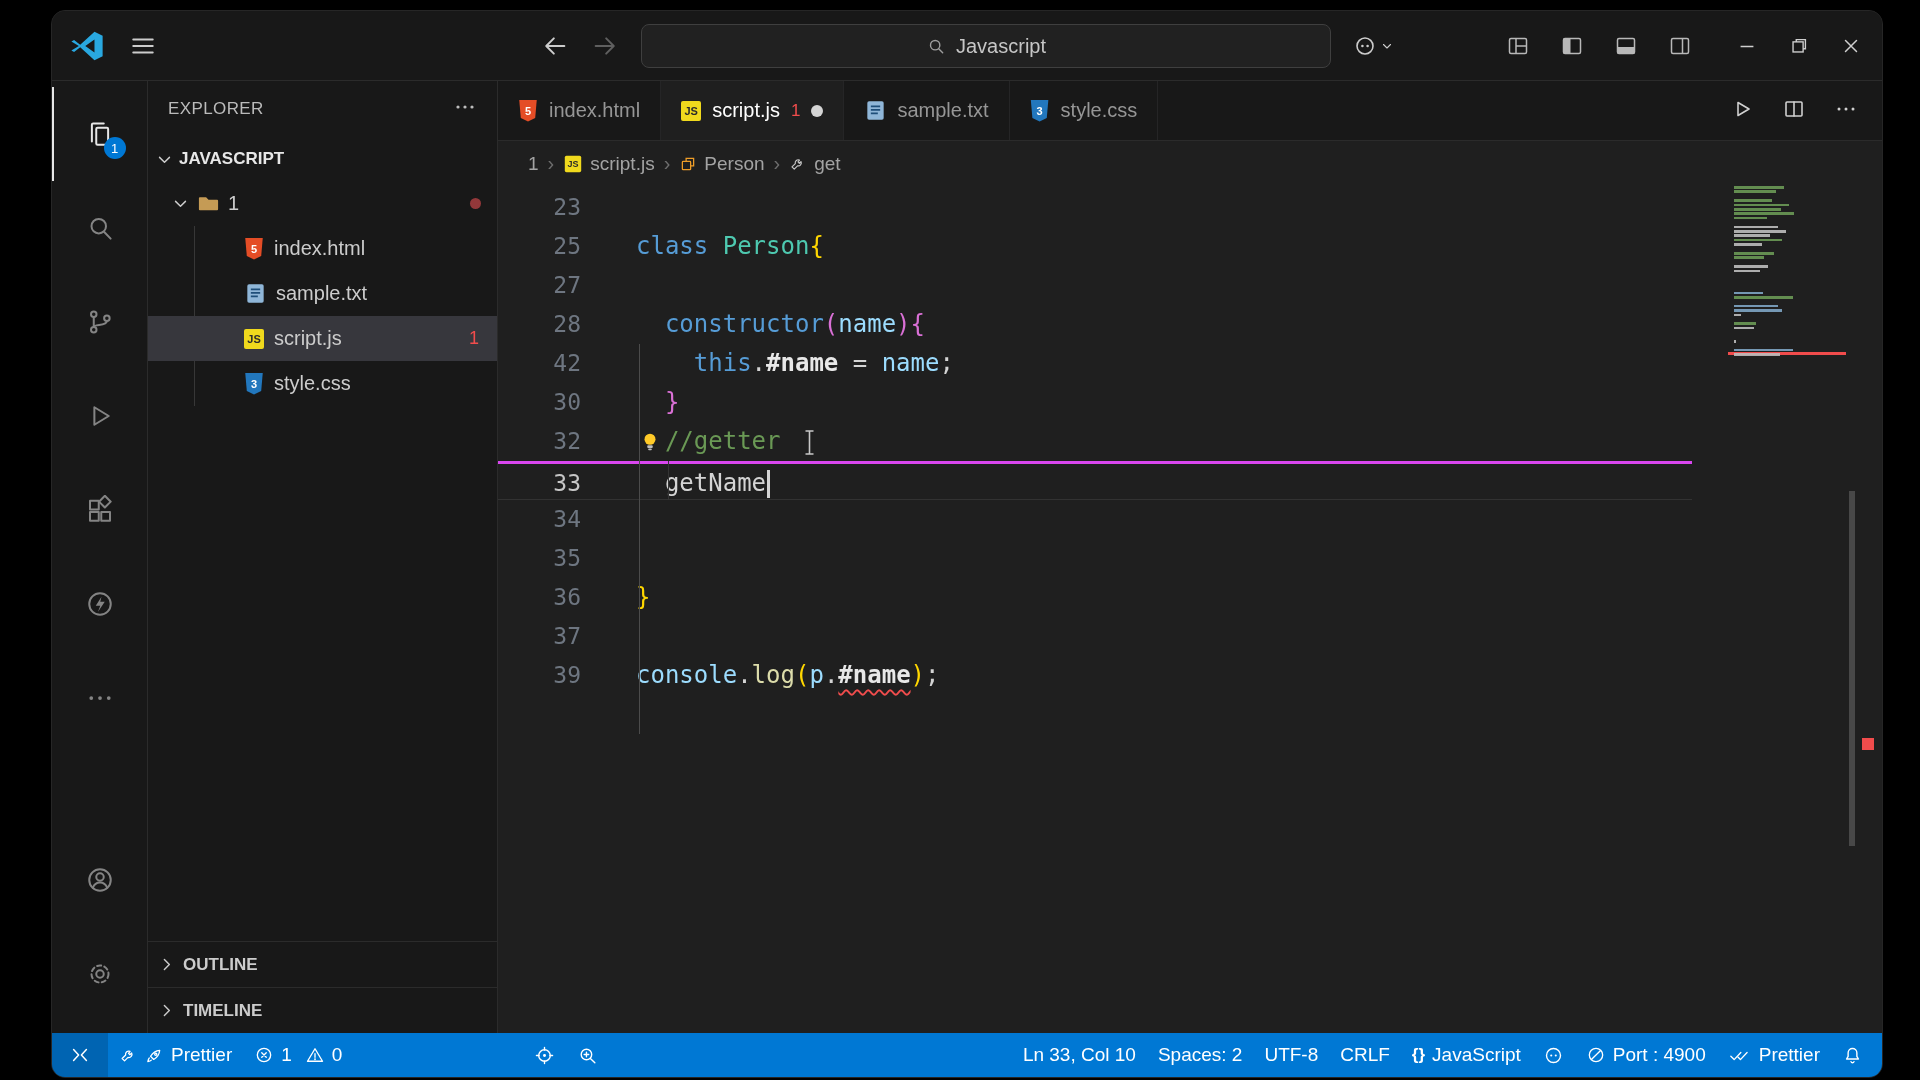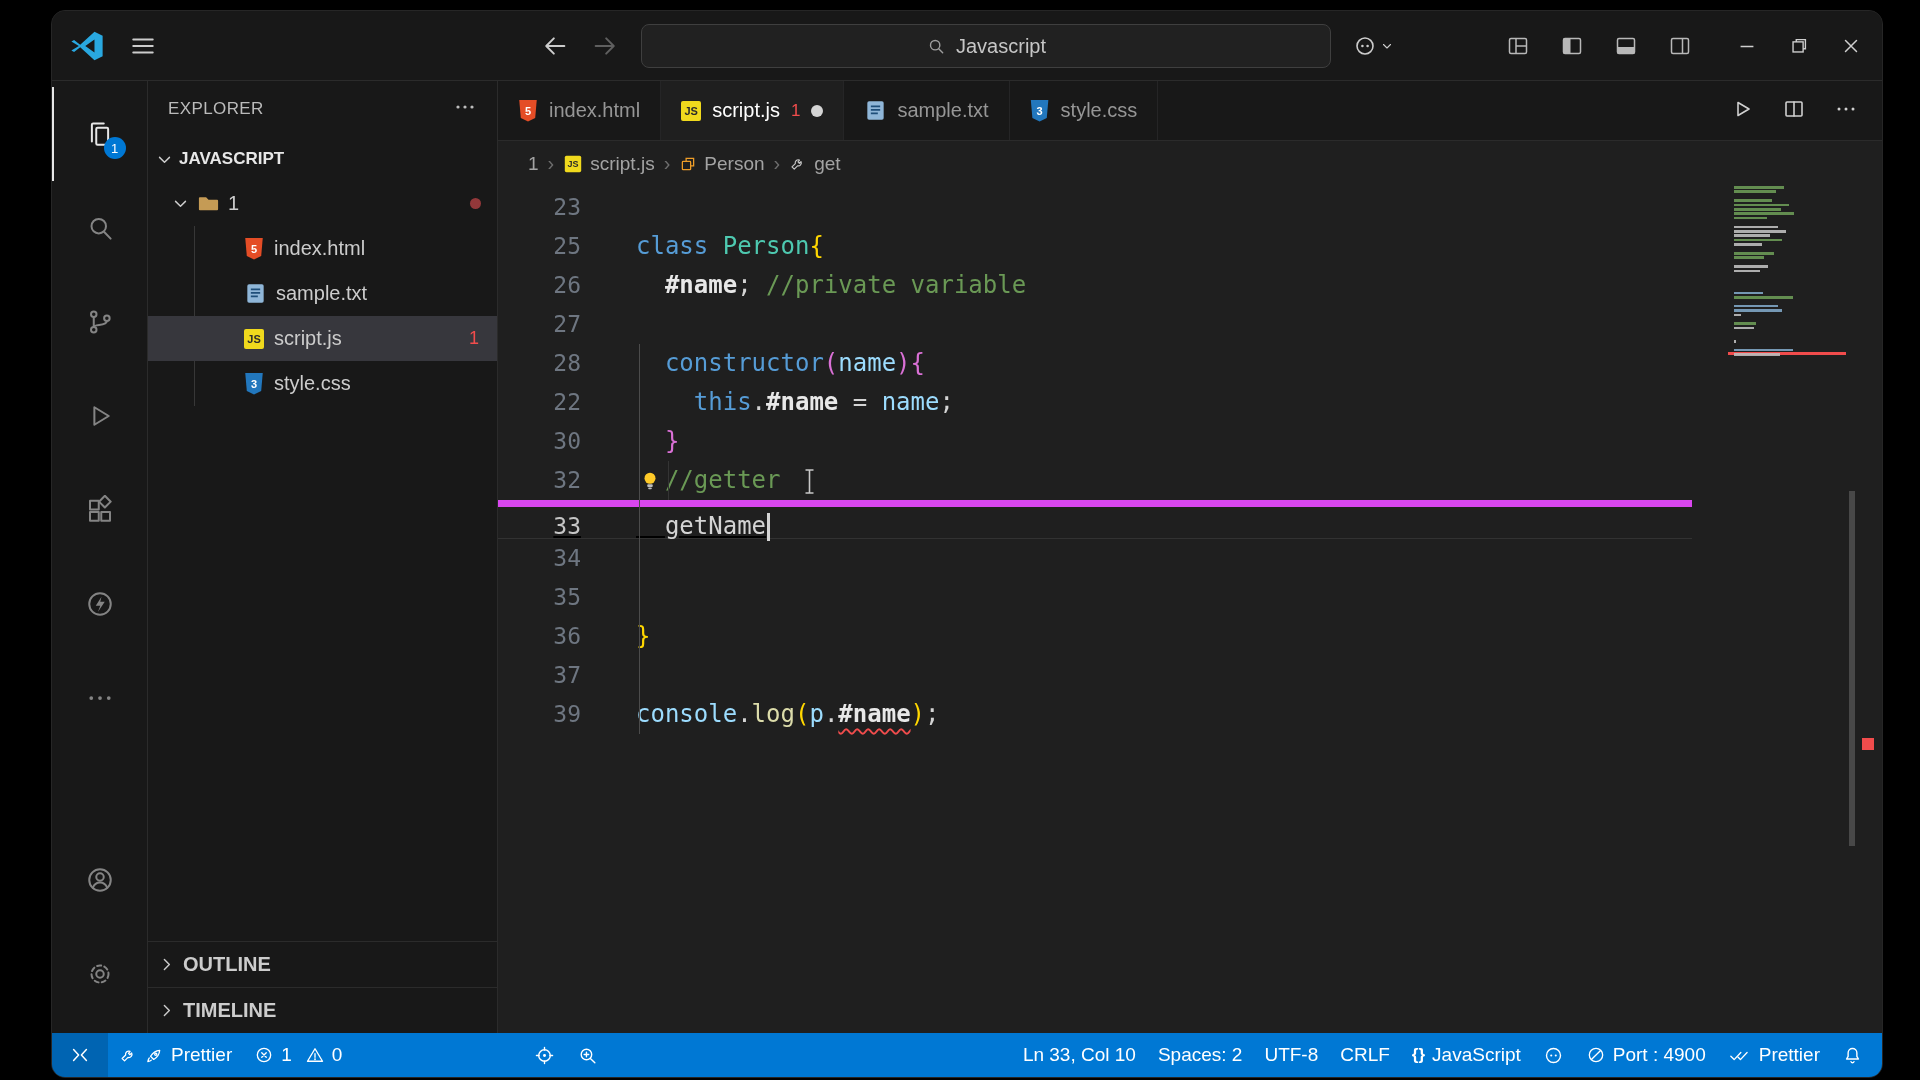--- a/index.html
+++ b/index.html
@@ -49,21 +49,21 @@
   .tree { position:relative; }
   .tree:before { content:""; position:absolute; left:46px; top:45px; bottom:0; width:1px; background:#373737; }
   .folder-row { height:45px; display:flex; align-items:center; gap:8px; padding:0 16px 0 24px; font-size:20px; }
   .folder-dot { width:11px; height:11px; border-radius:50%; background:#93383a; margin-left:auto; }
   .frow { height:45px; display:flex; align-items:center; gap:10px; padding:0 18px 0 96px; font-size:20px; position:relative; }
   .frow.selected { background:#37373d; }
   .fname { color:#cccccc; }
   .fbadge { margin-left:auto; color:#f14c4c; font-size:18px; }
   .sb-panels { margin-top:auto; }
   .panel-row { height:46px; border-top:1px solid #2b2b2b; display:flex; align-items:center;
-               gap:8px; padding:0 10px; font-size:20px; font-weight:bold; color:#cccccc; }
+               gap:8px; padding:0 10px; font-size:17px; font-weight:bold; color:#cccccc; }
 
   
   .fi { width:22px; height:22px; display:flex; align-items:center; justify-content:center;
         font-size:11px; font-weight:bold; flex:0 0 auto; }
   .fi-html { width:20px; height:22px; background:#e44d26; color:#fff;
              clip-path:polygon(6% 0,94% 0,86% 84%,50% 100%,14% 84%); }
   .fi-css  { width:20px; height:22px; background:#2277bd; color:#fff;
              clip-path:polygon(6% 0,94% 0,86% 84%,50% 100%,14% 84%); }
   .fi-js   { width:20px; height:20px; background:#f0d91d; color:#2b2b2b; border-radius:2px; }
   .fi-mini { transform:scale(.82); }
@@ -82,21 +82,21 @@
 
   .breadcrumbs { height:45px; display:flex; align-items:center; gap:9px; padding-left:30px;
                  font-size:19px; color:#a3a3a3; flex:0 0 auto; }
   .crumb { display:flex; align-items:center; gap:7px; }
   .crumb-sep { color:#6e6e6e; font-size:20px; }
 
   .editor { position:relative; flex:1; overflow:hidden;
             font-family:"DejaVu Sans Mono","Liberation Mono",monospace; }
   .lines { position:absolute; left:0; top:2px; right:190px; }
   .line { display:flex; height:39px; line-height:39px; font-size:24px; }
-  .line.current { border-top:7px solid #d946ef; border-bottom:1px solid #323232;text-decoration:underline; }
+  .line.current { border-top:3px solid #d946ef; border-bottom:1px solid #323232; }
   .ln { width:95px; text-align:right; padding-right:12px; color:#6e7681; font-size:23px; flex:0 0 auto; }
   .line.current .ln { color:#c6c6c6; }
   .lc { position:relative; flex:1; padding-left:43px; white-space:pre; color:#d4d4d4; }
 
   .kw{color:#569cd6} .type{color:#4ec9b0} .com{color:#6a9955} .str{color:#ce9178}
   .var{color:#9cdcfe} .fn{color:#dcdcaa} .b1{color:#ffd700} .b2{color:#da70d6}
   .field{color:#e8e8e8; font-weight:bold} .fg2{color:#d4d4d4}
   .err{ text-decoration:underline wavy #f14c4c 2px; text-underline-offset:6px; }
 
   .cursor { display:inline-block; width:3px; height:28px; background:#d4d4d4;
@@ -434,33 +434,29 @@
         <div class="lines" id="lines-holder">
             <div class="line">
     <div class="ln">23</div>
     <div class="lc"></div>
   </div>
             <div class="line">
     <div class="ln">25</div>
     <div class="lc"><span class="kw">class</span><span> </span><span class="type">Person</span><span class="b1">{</span></div>
   </div>
             <div class="line">
-    <div class="ln">26</div>
-    <div class="lc"><span>  </span><span class="field">#name</span><span>; </span><span class="com">//private variable</span></div>
-  </div>
-            <div class="line">
     <div class="ln">27</div>
     <div class="lc"></div>
   </div>
             <div class="line">
     <div class="ln">28</div>
     <div class="lc"><span>  </span><span class="kw">constructor</span><span class="b2">(</span><span class="var">name</span><span class="b2">)</span><span class="b2">{</span></div>
   </div>
             <div class="line">
-    <div class="ln">22</div>
+    <div class="ln">42</div>
     <div class="lc"><span>    </span><span class="kw">this</span><span>.</span><span class="field">#name</span><span> = </span><span class="var">name</span><span>;</span></div>
   </div>
             <div class="line">
     <div class="ln">30</div>
     <div class="lc"><span>  </span><span class="b2">}</span></div>
   </div>
             <div class="line">
     <div class="ln">32</div>
     <div class="lc"><svg class="bulb" width="22" height="24" viewBox="0 0 24 24">
                   <circle cx="12" cy="9" r="6" fill="#ffca28"></circle>

